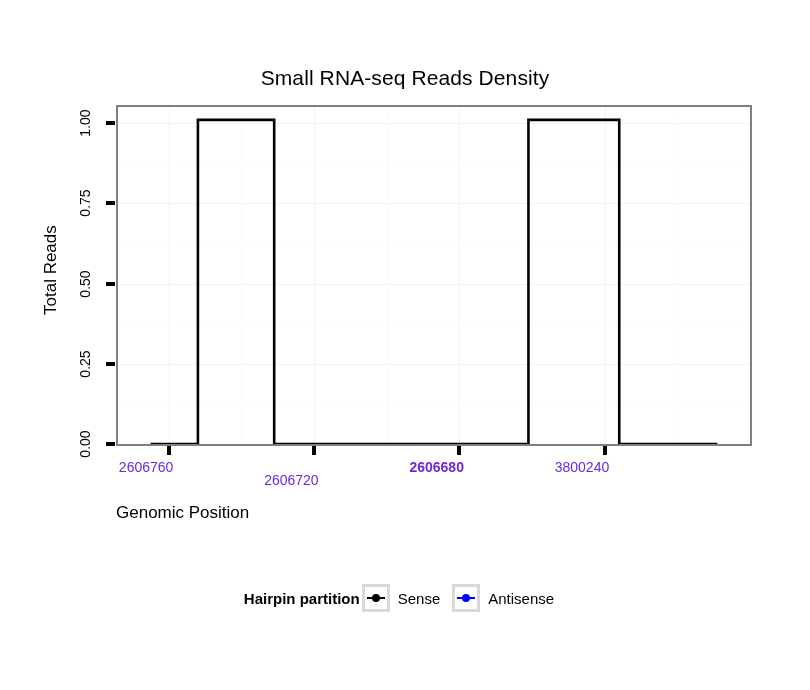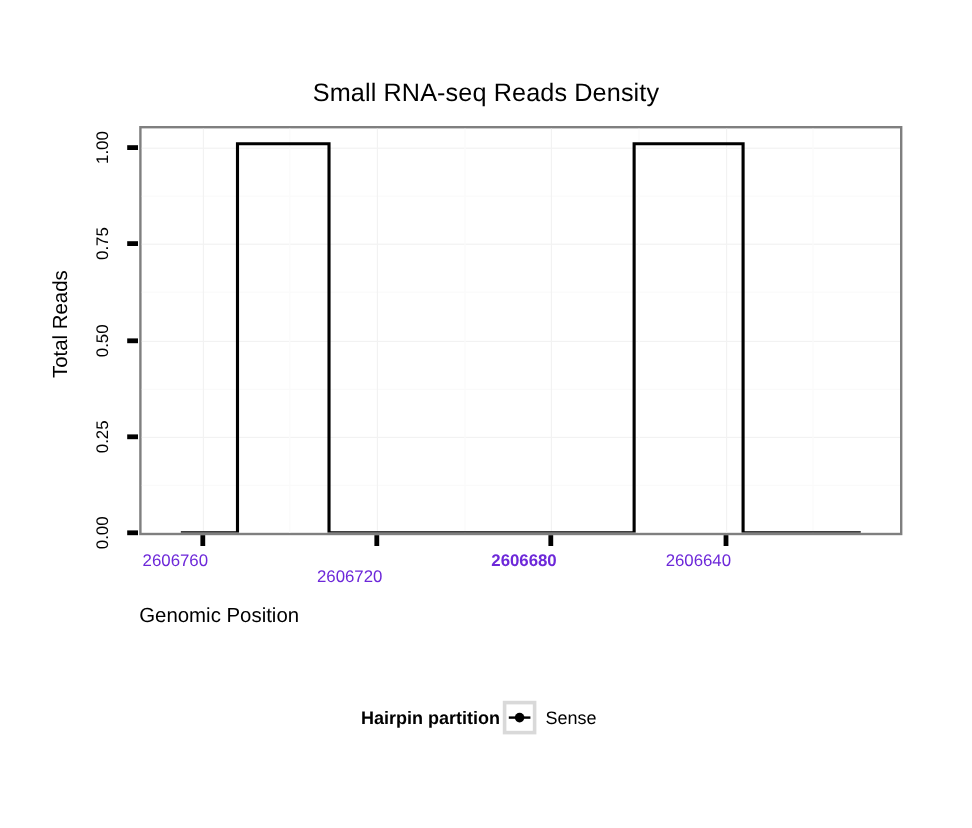--- a/index.html
+++ b/index.html
@@ -208,31 +208,38 @@
   </div>
 
   <div class="x-axis-labels" id="xAxis">
       <div class="xtick" style="left: 166.851px; top: 446px;"></div>
       <div class="xtick-label" style="left: 118.851px; top: 459px; width: 100px;">2606760</div>
       <div class="xtick" style="left: 312.138px; top: 446px;"></div>
       <div class="xtick-label" style="left: 264.138px; top: 472px; width: 100px;">2606720</div>
       <div class="xtick" style="left: 457.425px; top: 446px;"></div>
       <div class="xtick-label" style="left: 409.425px; top: 459px; width: 100px; font-weight: bold;">2606680</div>
       <div class="xtick" style="left: 602.713px; top: 446px;"></div>
-      <div class="xtick-label" style="left: 554.713px; top: 459px; width: 100px;">2606640</div>
+      <div class="xtick-label" style="left: 554.713px; top: 459px; width: 100px;">3800240</div>
     </div>
 
   <div class="axis-title-x">Genomic Position</div>
 
   <div class="legend">
     <span class="legend-title">Hairpin partition</span>
     <span id="legendItems" style="display:flex;align-items:center;">
         <span class="legend-item">
           <span class="legend-key">
             <span class="klin" style="background: rgb(0, 0, 0);"></span>
             <span class="kpt" style="background: rgb(0, 0, 0);"></span>
           </span>
           <span class="legend-label">Sense</span>
         </span>
+        <span class="legend-item">
+          <span class="legend-key">
+            <span class="klin" style="background: rgb(0, 0, 255);"></span>
+            <span class="kpt" style="background: rgb(0, 0, 255);"></span>
+          </span>
+          <span class="legend-label">Antisense</span>
+        </span>
       </span>
   </div>
 
 </div>
 
 </body></html>

